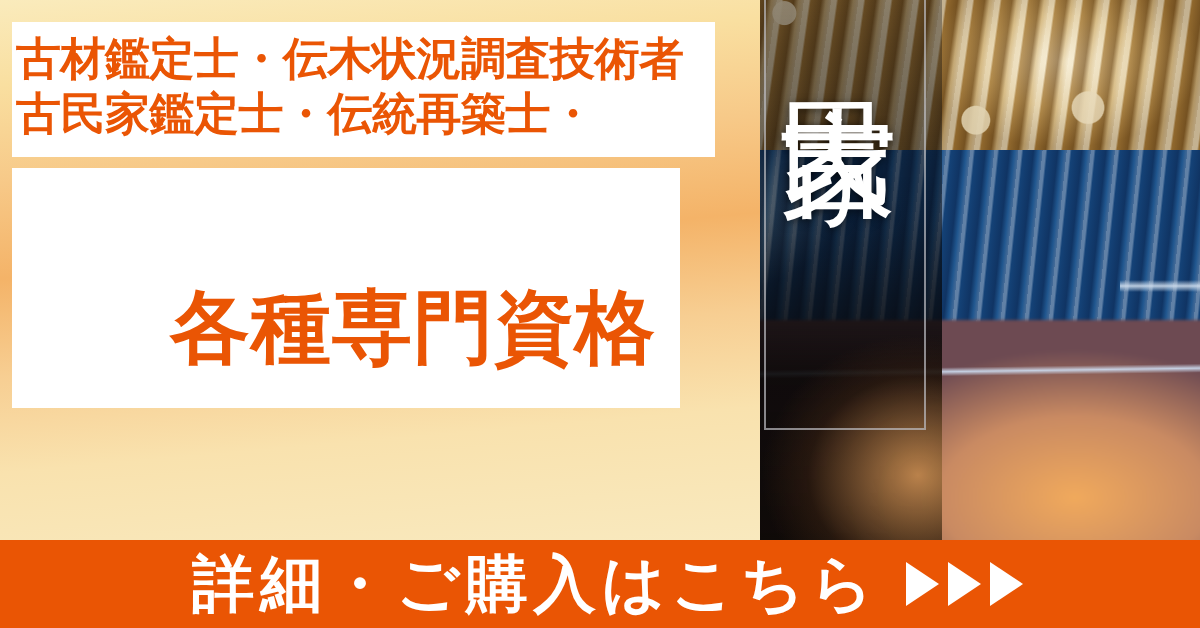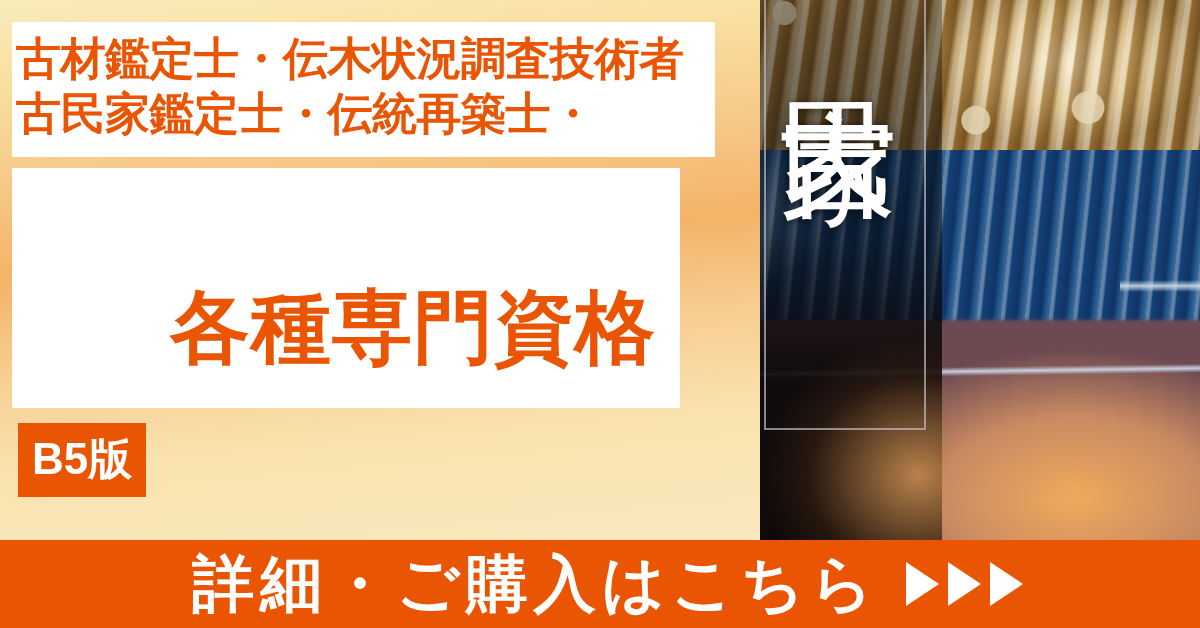--- a/index.html
+++ b/index.html
@@ -305,21 +305,20 @@
   <div class="panel-main"></div>
 
   <div class="headline">
     <div>古材鑑定士・伝木状況調査技術者</div>
     <div>古民家鑑定士・伝統再築士・</div>
   </div>
 
   <div class="title-sub">各種専門資格</div>
 
   <div class="price-row">
-    <div class="badge">B5版</div>
   </div>
 
   <div class="cta">
     <div class="cta-text">詳細・ご購入はこちら</div>
     <div class="cta-arrows">
       <i></i>
       <i></i>
       <i></i>
     </div>
   </div>

